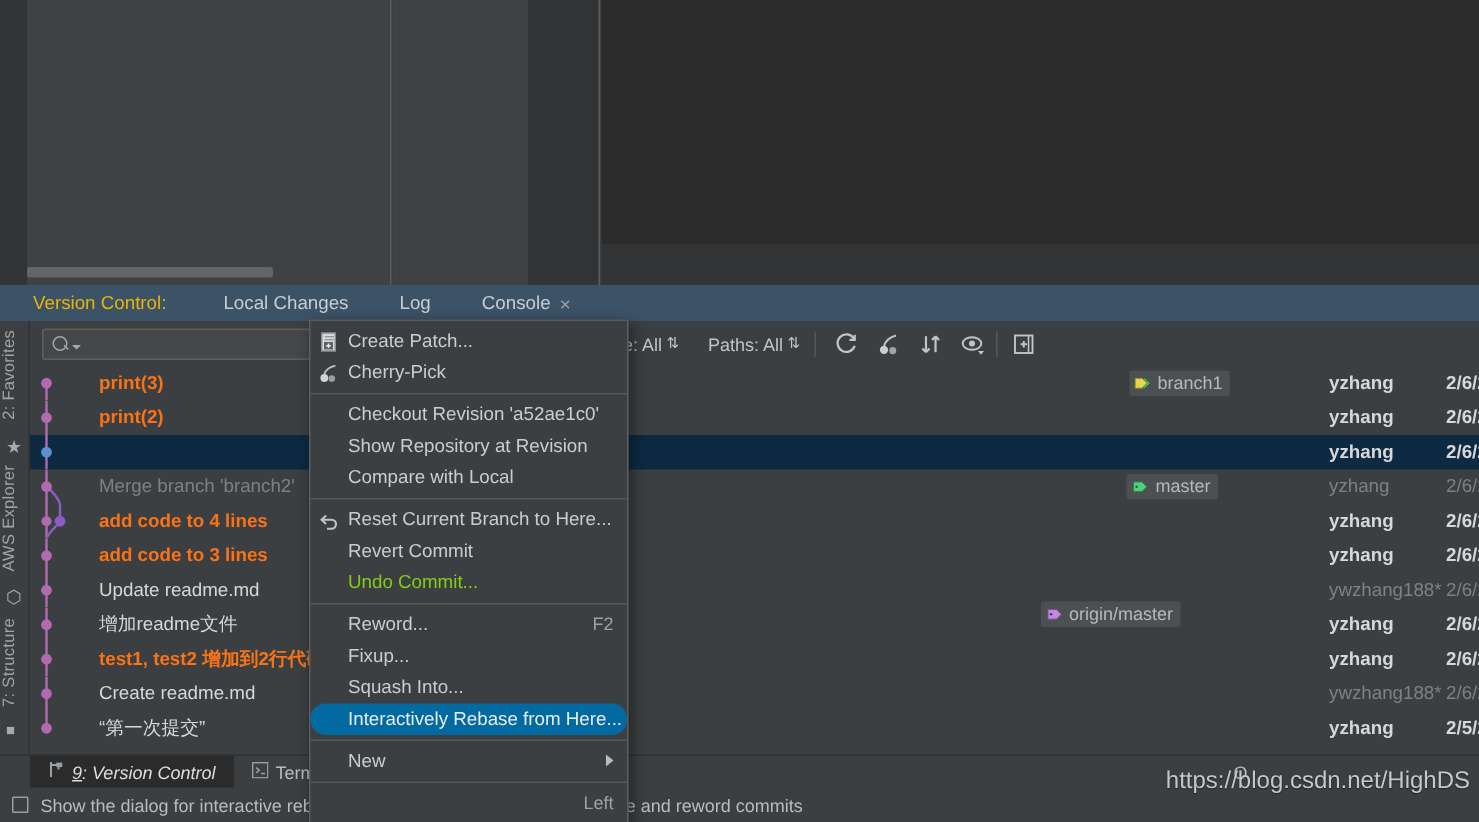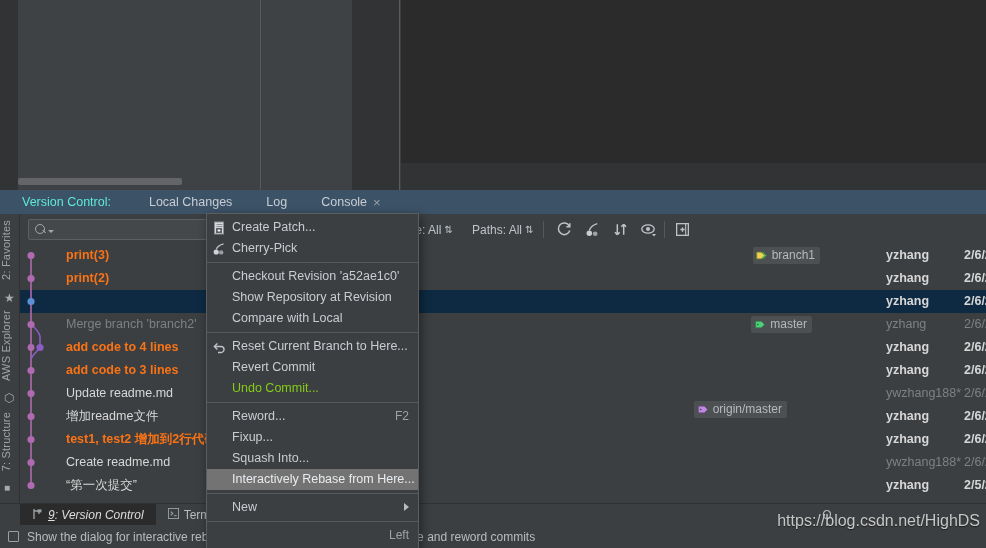--- a/index.html
+++ b/index.html
@@ -23,21 +23,21 @@
   .ed-pane-4-low  { position: absolute; left: 401px; top: 163px; width: 585px; height: 27px; background: #313335; }
   .ed-hscroll     { position: absolute; left: 18px; top: 178px; width: 164px; height: 7px; background: #636569; border-radius: 2px; }
 
   
   .vc-window { position: absolute; left: 0; top: 190px; width: 986px; height: 358px; background: #3c3f41; }
 
   .vc-tabbar {
     position: absolute; left: 0; top: 0; width: 986px; height: 24px;
     background: #3c5267; display: flex; align-items: center; padding-left: 22px; gap: 0;
   }
-  .vc-tab-title { color: #5eead4; font-size: 12.5px; margin-right: 38px; }
+  .vc-tab-title { color: #eab308; font-size: 12.5px; margin-right: 38px; }
   .vc-tab { color: #c8cdd3; font-size: 12.5px; margin-right: 34px; cursor: default; }
   .vc-tab.console { margin-right: 6px; }
   .tab-close { color: #9aa1a8; font-size: 13px; cursor: default; }
 
   
   .left-strip { position: absolute; left: 0; top: 24px; width: 20px; height: 334px; background: #3c3f41; border-right: 1px solid #2f3133; }
   .vlabel {
     position: absolute; left: 0; width: 20px;
     writing-mode: vertical-rl; transform: rotate(180deg);
     color: #a3a3a3; font-size: 11px; white-space: nowrap;
@@ -111,21 +111,21 @@
     box-shadow: 2px 3px 9px rgba(0,0,0,.45);
     padding: 3px 0; z-index: 50;
   }
   .ctx-item {
     position: relative; height: 21px; line-height: 21px;
     padding-left: 25px; padding-right: 8px;
     font-size: 12.5px; color: #c9cdd1; white-space: nowrap; cursor: default;
   }
   .ctx-item.icon-pad { padding-left: 25px; }
   .ctx-item.disabled { color: #84cc16; }
-  .ctx-item.highlight { background: #737373; color: #e9ecef; }
+  .ctx-item.highlight { background: #0369a1; color: #e9ecef; border-radius: 10px; }
   .ctx-shortcut { position: absolute; right: 9px; top: 0; font-size: 12px; color: #9ea2a5; }
   .ctx-sep { height: 1px; background: #565859; margin: 3px 0; }
   .ctx-ico { position: absolute; left: 5px; top: 4px; width: 14px; height: 14px; }
   .ctx-arrow { position:absolute; right: 9px; top: 6px; width:0;height:0;
       border-top:4px solid transparent;border-bottom:4px solid transparent;border-left:5px solid #b8bcbf; }
 </style>
 </head>
 <body>
 
 <div id="root">

